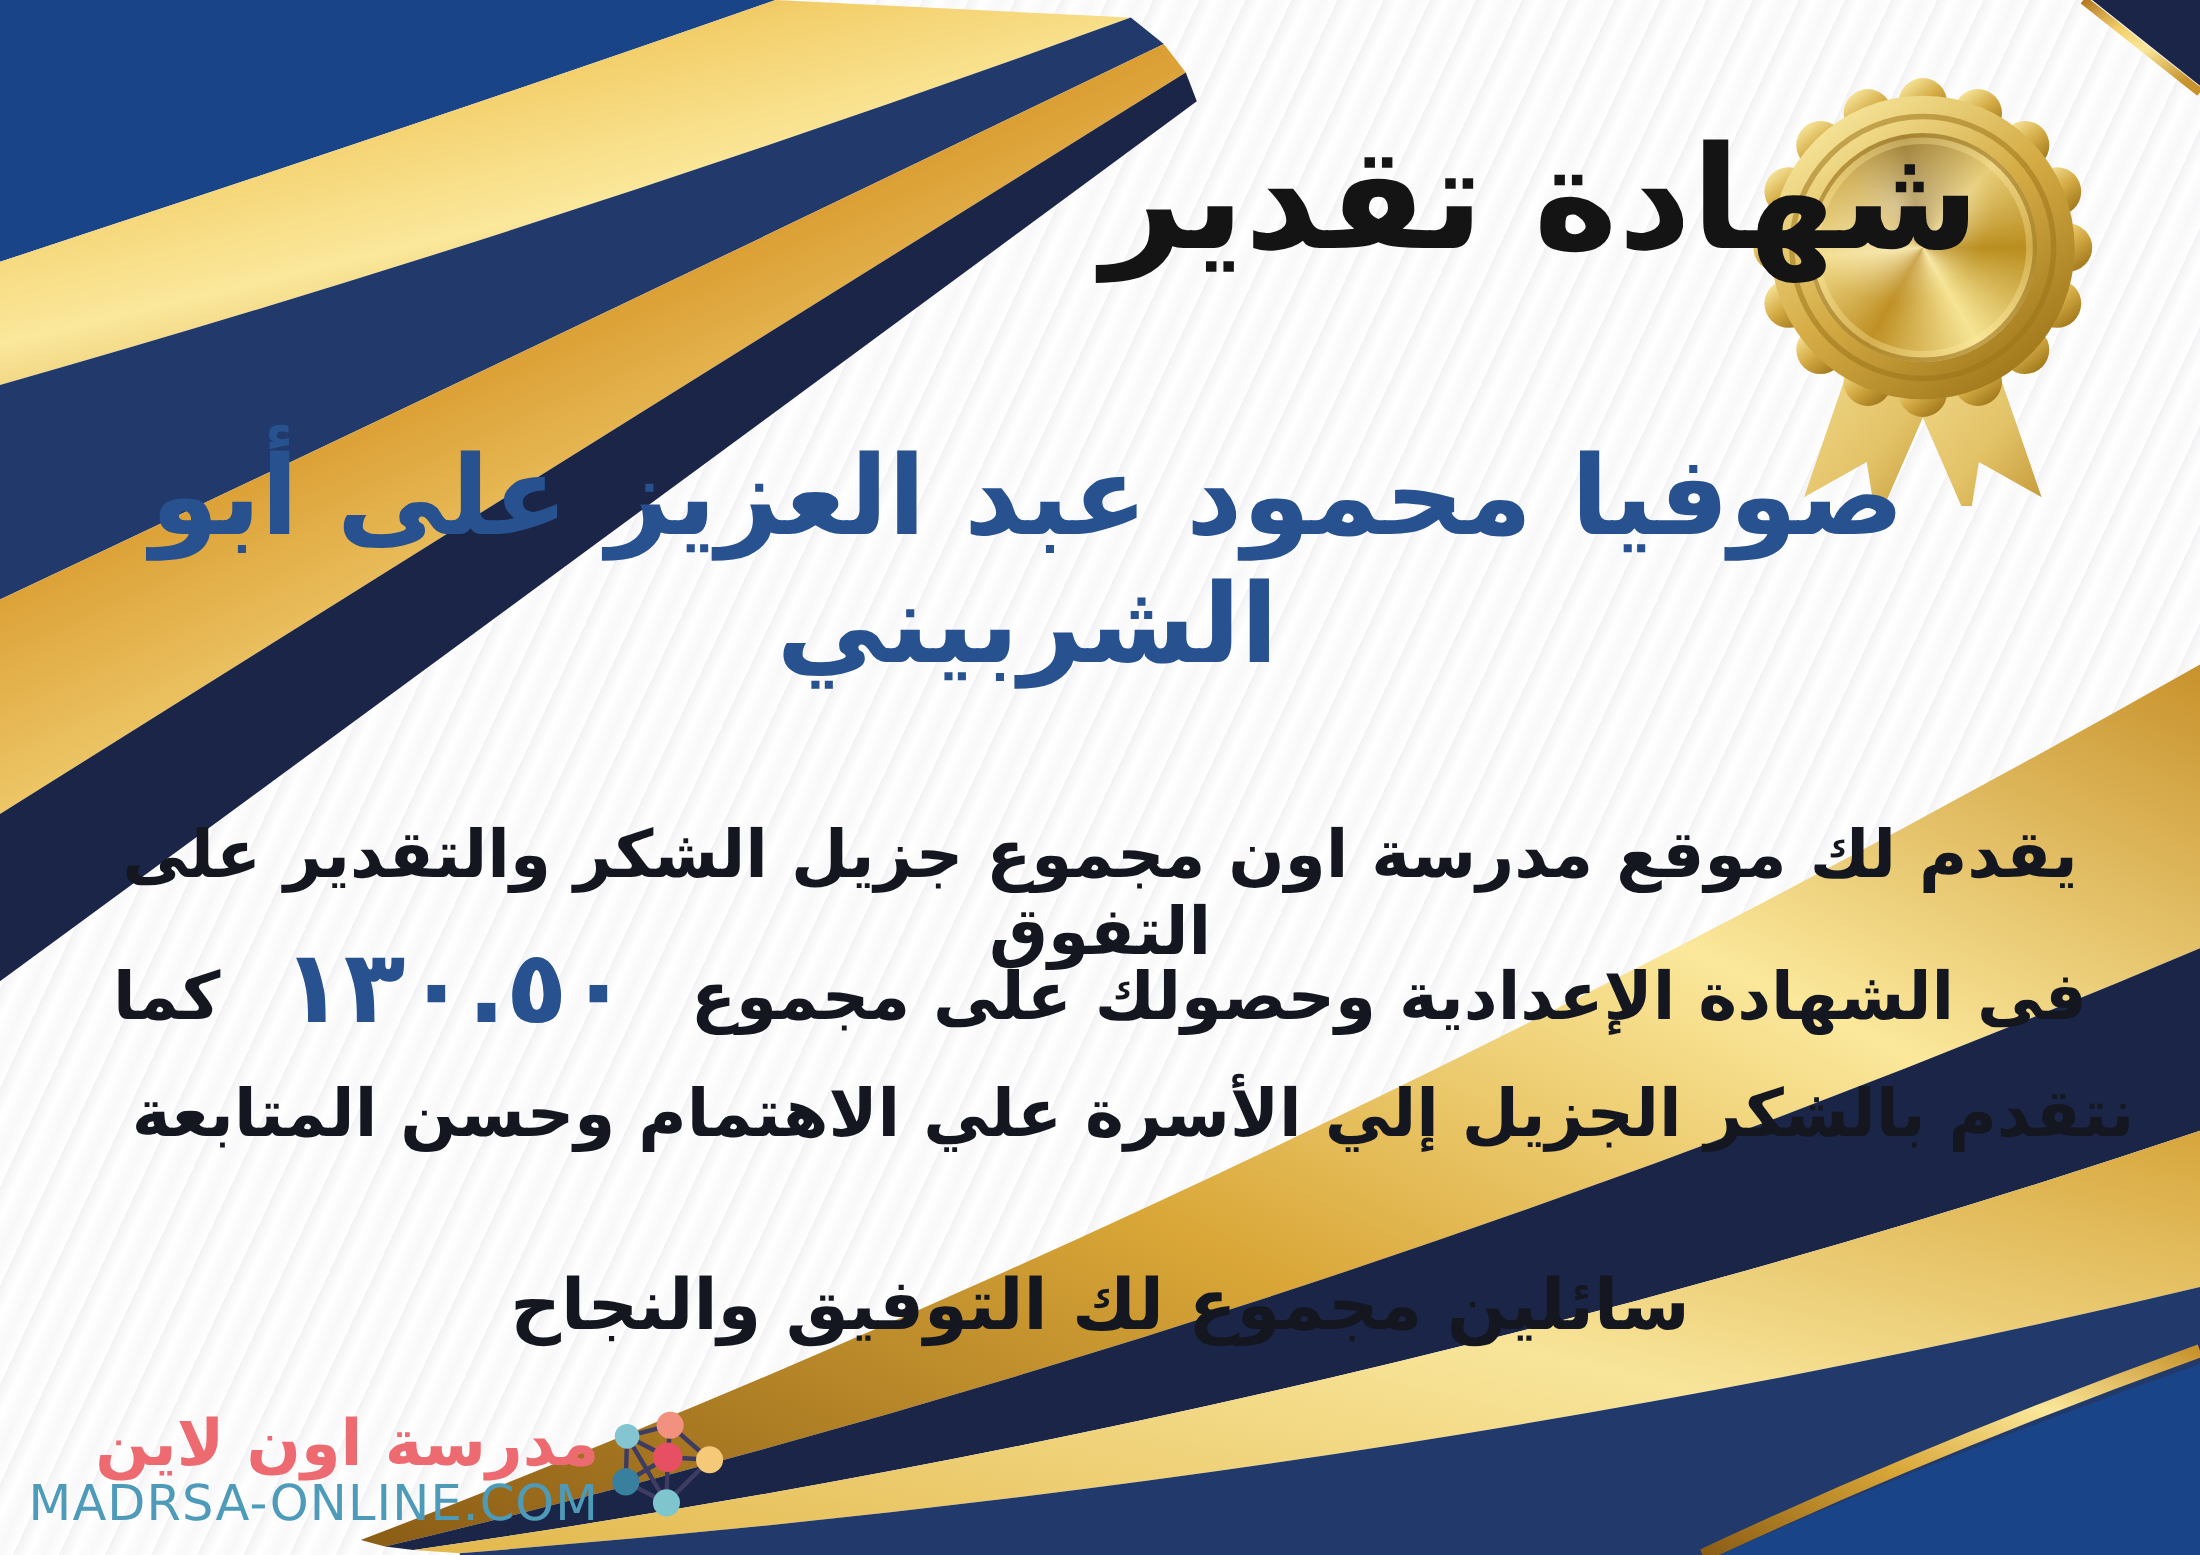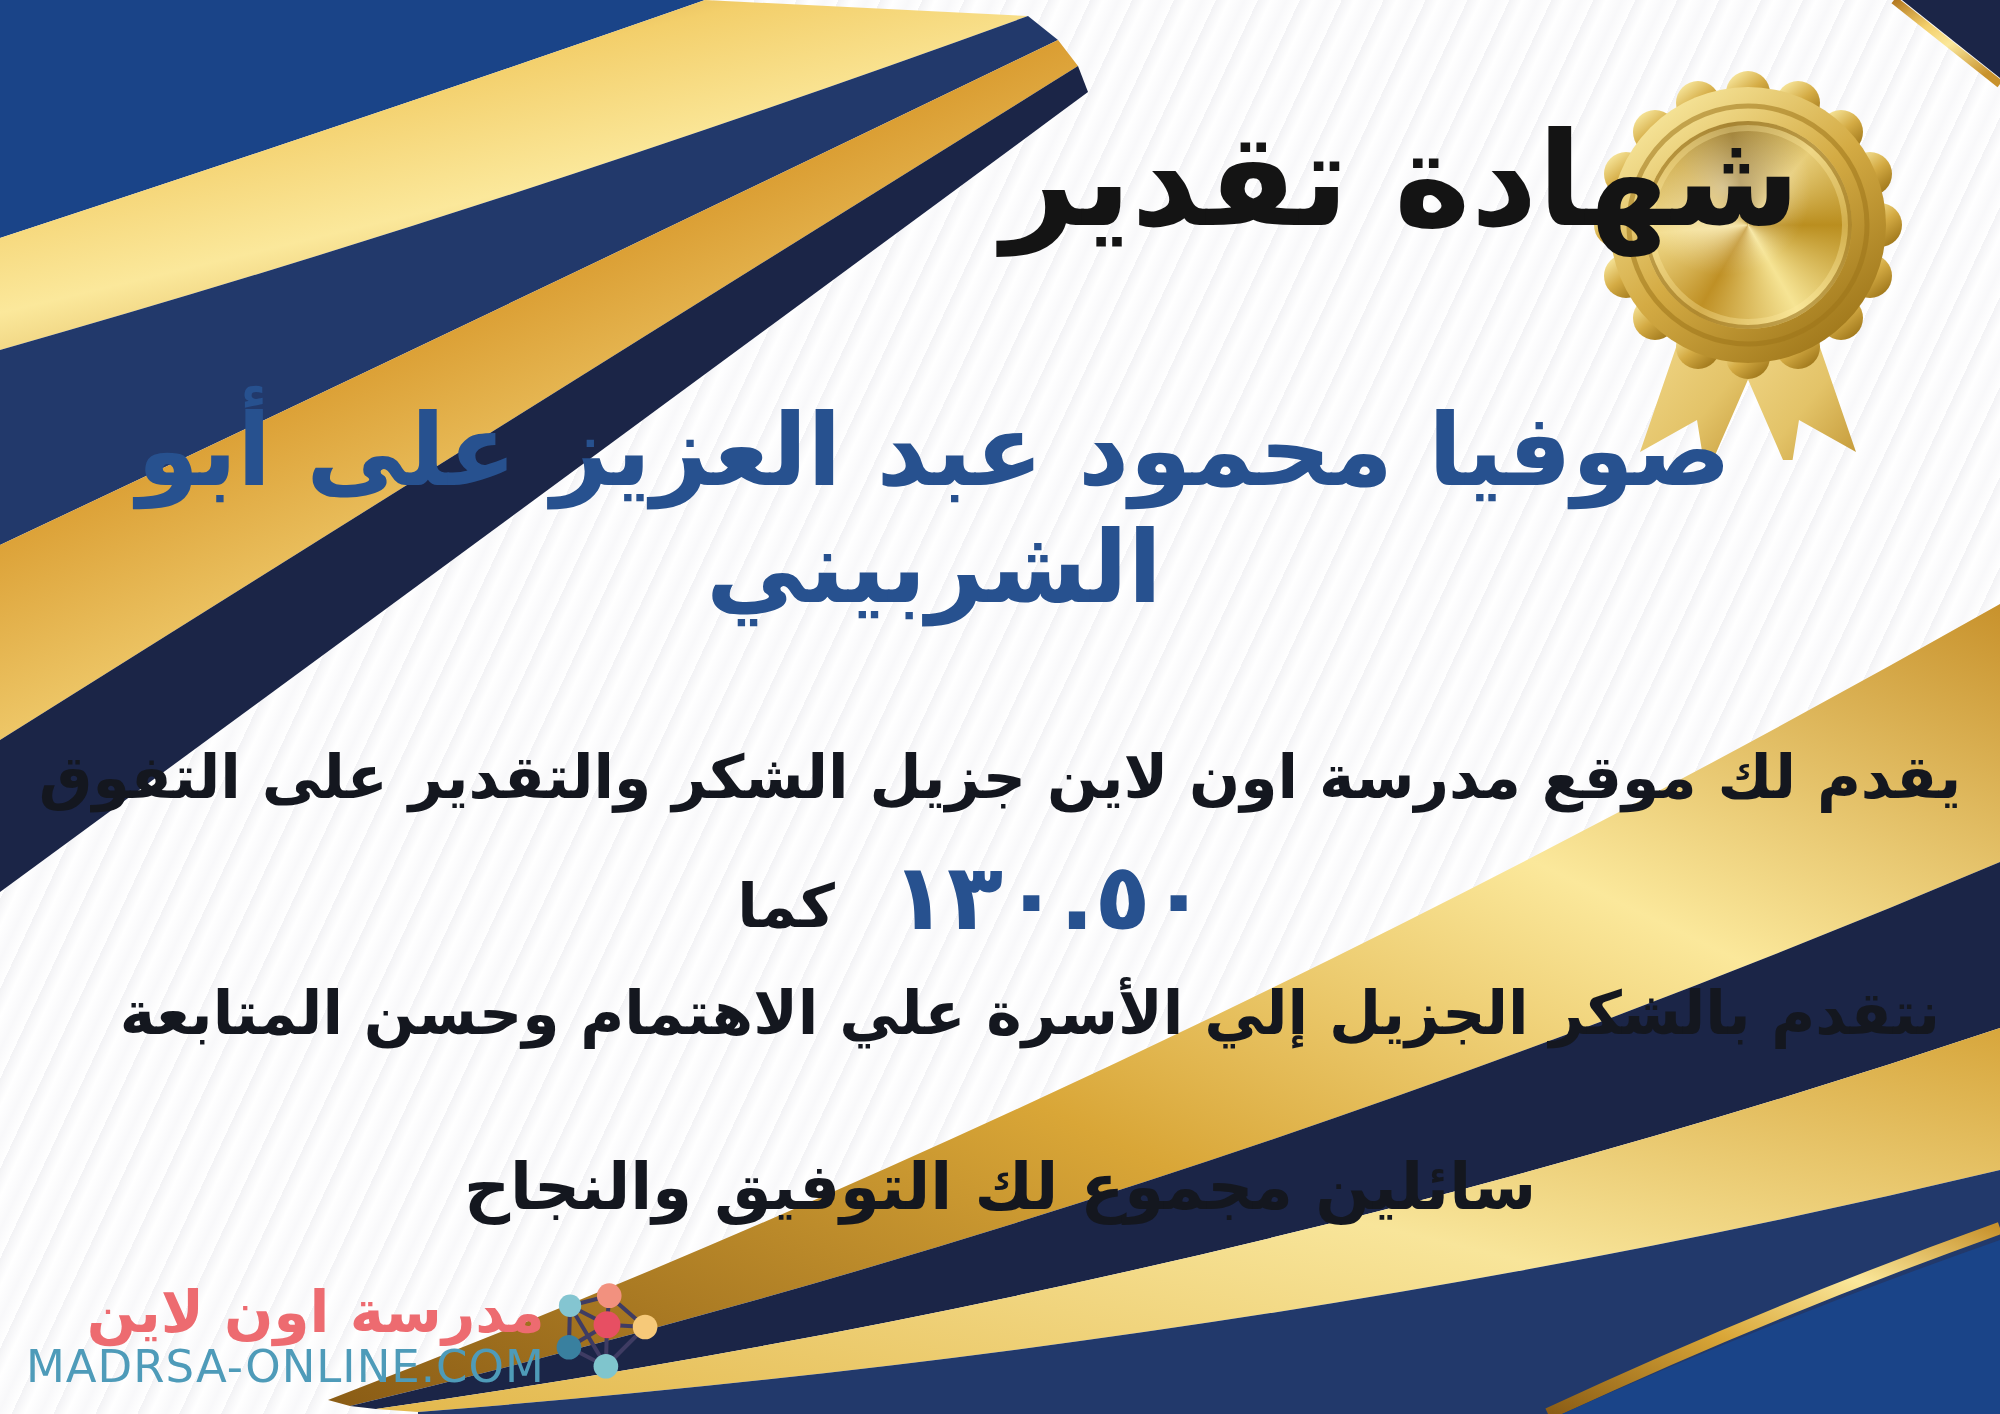--- a/index.html
+++ b/index.html
@@ -143,23 +143,24 @@
     </g>
     <circle cx="1748" cy="225" r="119" fill="none" stroke="#9c741a" stroke-opacity=".55" stroke-width="5"></circle>
   </svg>
   <div class="medal-face"></div>
 </div>
 
 <div class="txt title">شهادة تقدير</div>
 
 <div class="txt student-name">صوفيا محمود عبد العزيز على أبو الشربيني</div>
 
-<div class="txt body-line bl1">يقدم لك موقع مدرسة اون لاين جزيل الشكر والتقدير على التفوق</div>
+<div class="txt body-line bl1">يقدم لك موقع مدرسة اون مجموع جزيل الشكر والتقدير على التفوق</div>
 
 <div class="txt body-line bl2">
+  <span>فى الشهادة الإعدادية وحصولك على مجموع</span>
   <span class="score">١٣٠.٥٠</span>
   <span>كما</span>
 </div>
 
 <div class="txt body-line bl3">نتقدم بالشكر الجزيل إلي الأسرة علي الاهتمام وحسن المتابعة</div>
 
 <div class="txt body-line closing">سائلين مجموع لك التوفيق والنجاح</div>
 
 <div class="logo">
   <div class="logo-text">

